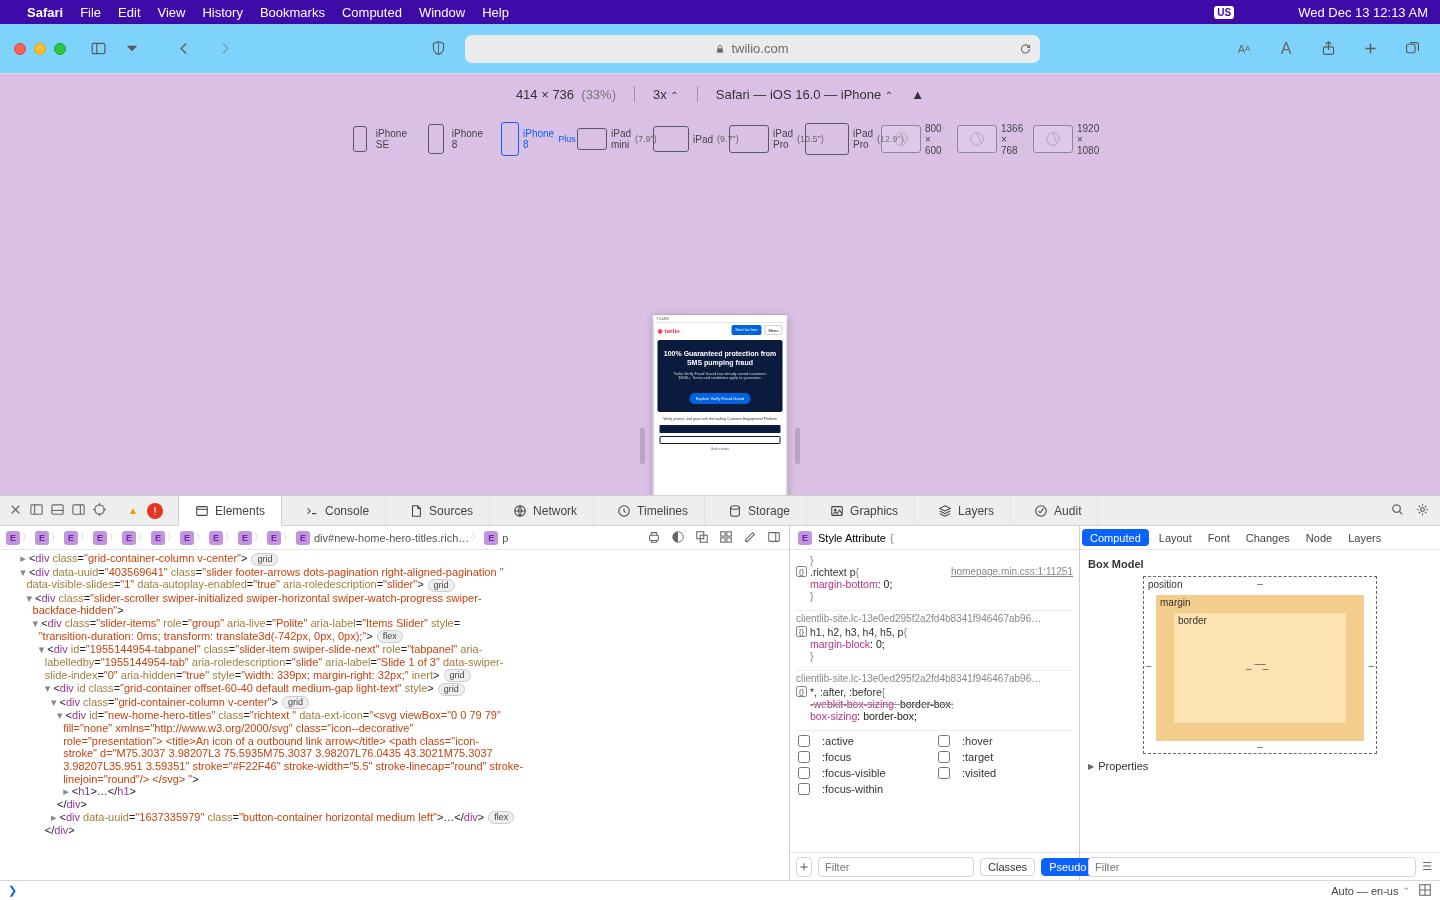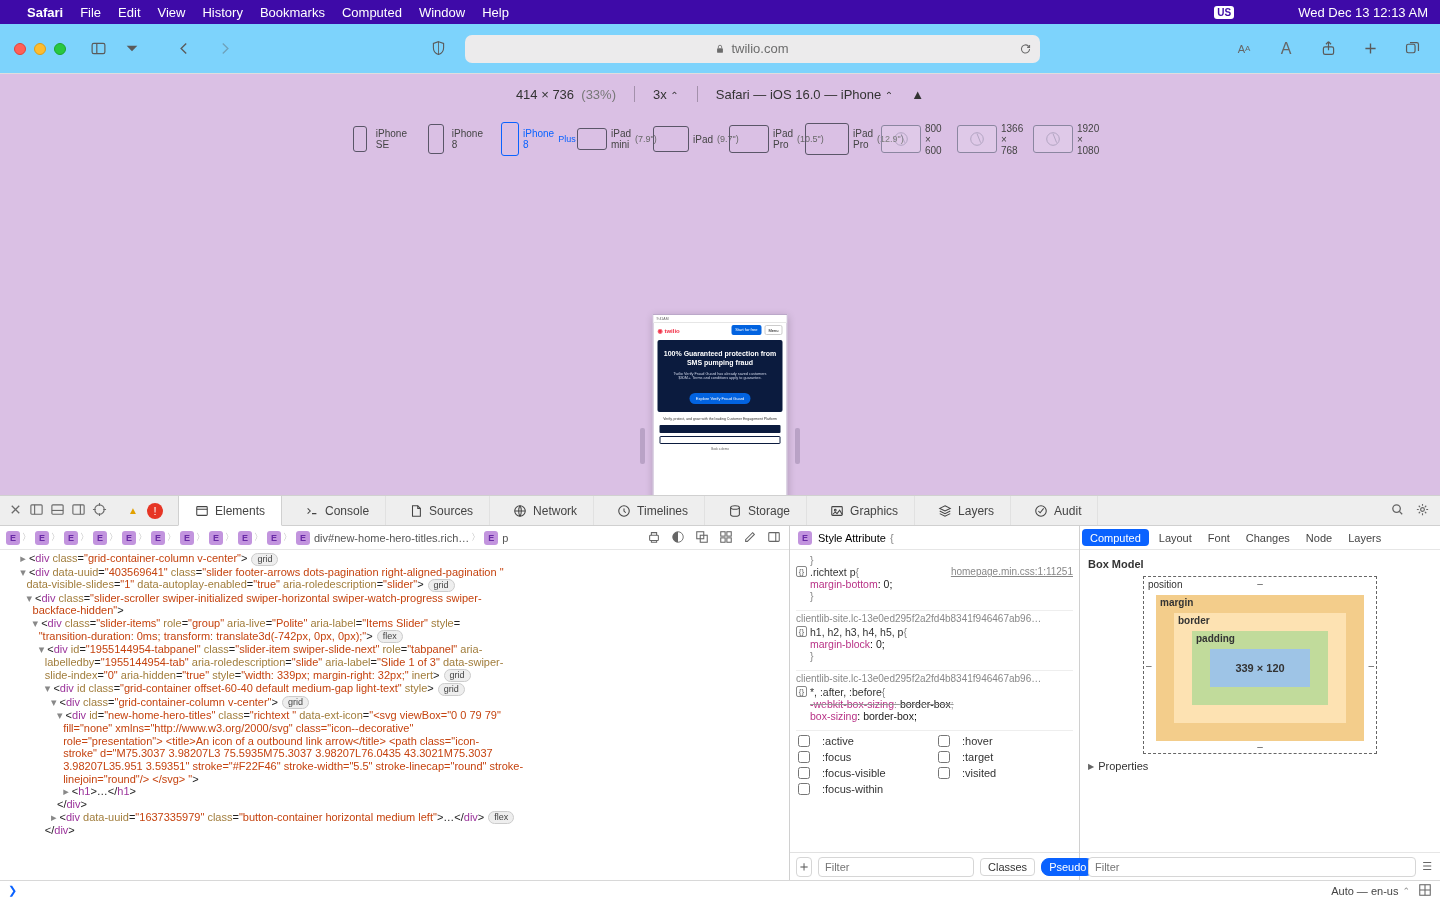--- a/index.html
+++ b/index.html
@@ -102,33 +102,33 @@
 .strike { text-decoration: line-through; color:#999;}
 .sheet-line { color:#888; padding:2px 0; font-size:10px; border-top:1px solid #eee; margin-top:3px; white-space:nowrap; overflow:hidden; text-overflow:ellipsis;}
 .chip { width:11px; height:11px; border:1px solid #888; border-radius:2px; display:inline-flex; align-items:center; justify-content:center; font-size:8px; color:#666; margin-right:3px;}
 .pseudo-grid { display:flex; flex-wrap:wrap; gap:4px 30px; padding:4px 2px 0; font-family:-apple-system; font-size:11px; color:#333; }
 .pseudo-grid label { display:flex; gap:12px; align-items:center; width:110px;}
 .pseudo-grid input { width:12px; height:12px; }
 .styles-ftr { border-top:1px solid #e1e1e1; height:28px; display:flex; align-items:center; gap:6px; padding:0 6px; font-size:11px;}
 .styles-ftr input { flex:1; height:20px; border:1px solid #d6d6d6; border-radius:4px; padding:0 6px; font-size:11px;}
 .styles-ftr .plus { width:20px; height:20px; border:1px solid #d6d6d6; border-radius:4px; display:flex; align-items:center; justify-content:center; color:#555; font-size:14px;}
 .pill-btn { padding:2px 7px; border-radius:4px; border:1px solid #d6d6d6; font-size:11px; background:#fff; color:#333;}
-.pill-btn.active { background:#0a62ff; color:#fff; border-color:#0a62ff;border-radius:8px;}
+.pill-btn.active { background:#0a62ff; color:#fff; border-color:#0a62ff;}
 
 .box-pane { flex:1; display:flex; flex-direction:column; font-size:11px;}
 .box-tabs { height:24px; border-bottom:1px solid #e6e6e6; display:flex; align-items:stretch; font-size:11px; }
 .box-tab { padding:0 8px; display:flex; align-items:center; color:#444;}
 .box-tab.active { background:#0a62ff; color:#fff; border-radius:4px; margin:3px 2px;}
 .box-body { flex:1; overflow:auto; padding:6px 8px;}
 .box-heading { font-weight:600; font-size:11px; color:#333; margin:2px 0 6px; display:flex; align-items:center; gap:4px;}
 .boxmodel { position:relative; width:234px; height:178px; border:1px dashed #666; margin:6px auto;}
 .boxmodel div { position:absolute; display:flex; align-items:center; justify-content:center;}
 .bm-lbl { position:absolute; font-size:10px; color:#333; left:4px; }
 .pos-lbl { top:2px; }
-.mar { left:12px; top:18px; right:12px; bottom:12px; background:#f3cd8b;font-weight:bold;}
+.mar { left:12px; top:18px; right:12px; bottom:12px; background:#f3cd8b;}
 .mar .bm-lbl { top:2px;}
 .brd { background:#fde2b2;}
 .brd .bm-lbl { top:2px;}
 .pad { background:#c1db9b;}
 .pad .bm-lbl { top:2px;}
 .content { background:#9ec4e6; font-size:11px; color:#333;}
 .dash { font-size:10px; color:#555;}
 .box-ftr { border-top:1px solid #e6e6e6; height:28px; display:flex; align-items:center; padding:0 8px;}
 .box-ftr input { flex:1; height:20px; border:1px solid #d6d6d6; border-radius:4px; padding:0 6px; font-size:11px;}
 .sub-heading { font-size:11px; color:#333; margin-top:4px; display:flex; align-items:center; gap:4px;}
@@ -697,28 +697,20 @@
             <span class="dash" style="top:2px; left:50%; transform:translateX(-50%);">–</span>
             <span class="dash" style="left:2px; top:50%; transform:translateY(-50%);">–</span>
             <span class="dash" style="right:2px; top:50%; transform:translateY(-50%);">–</span>
             <span class="dash" style="bottom:2px; left:50%; transform:translateX(-50%);">–</span>
             <div class="brd" style="left:18px;top:18px;right:18px;bottom:18px;">
               <span class="bm-lbl">border</span>
               <span class="dash" style="top:2px; left:50%; transform:translateX(-50%);">–</span>
               <span class="dash" style="left:2px; top:50%; transform:translateY(-50%);">–</span>
               <span class="dash" style="right:2px; top:50%; transform:translateY(-50%);">–</span>
               <span class="dash" style="bottom:2px; left:50%; transform:translateX(-50%);">–</span>
-              <div class="pad" style="left:18px;top:18px;right:18px;bottom:18px;">
-                <span class="bm-lbl">padding</span>
-                <span class="dash" style="top:2px; left:55%;">–</span>
-                <span class="dash" style="left:2px; top:50%; transform:translateY(-50%);">–</span>
-                <span class="dash" style="right:2px; top:50%; transform:translateY(-50%);">–</span>
-                <span class="dash" style="bottom:2px; left:50%; transform:translateX(-50%);">–</span>
-                <div class="content" style="left:18px;top:18px;right:18px;bottom:18px;">339 × 120</div>
-              </div>
             </div>
           </div>
         </div>
         <div class="sub-heading">Properties</div>
       </div>
       <div class="box-ftr">
           <input placeholder="Filter" style="">
           <span style="margin-left:6px;color:#666;">☰</span>
         </div>
     </div>

